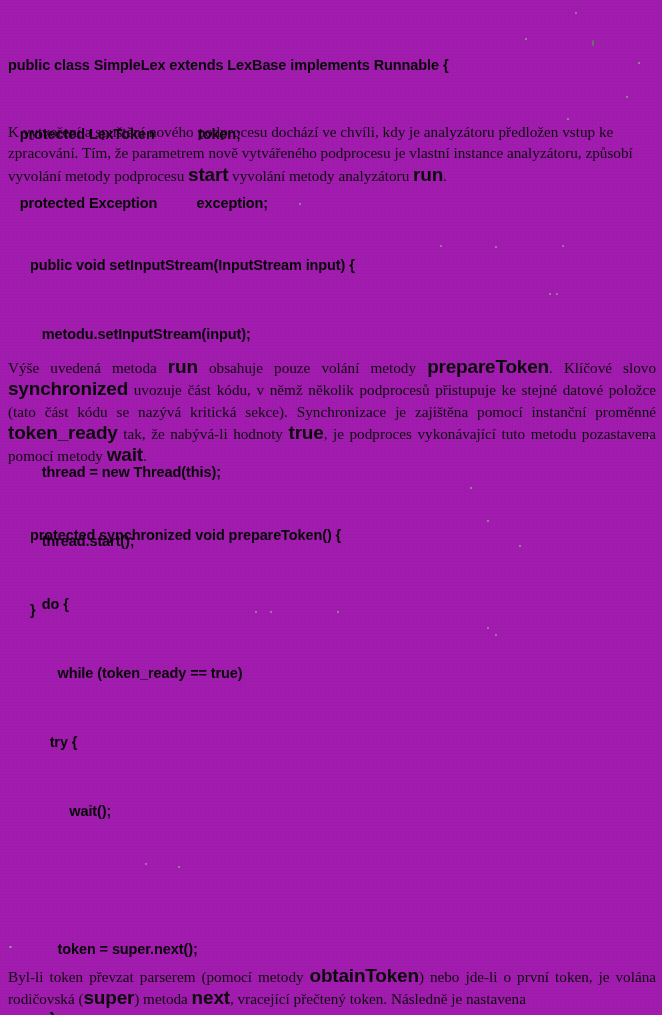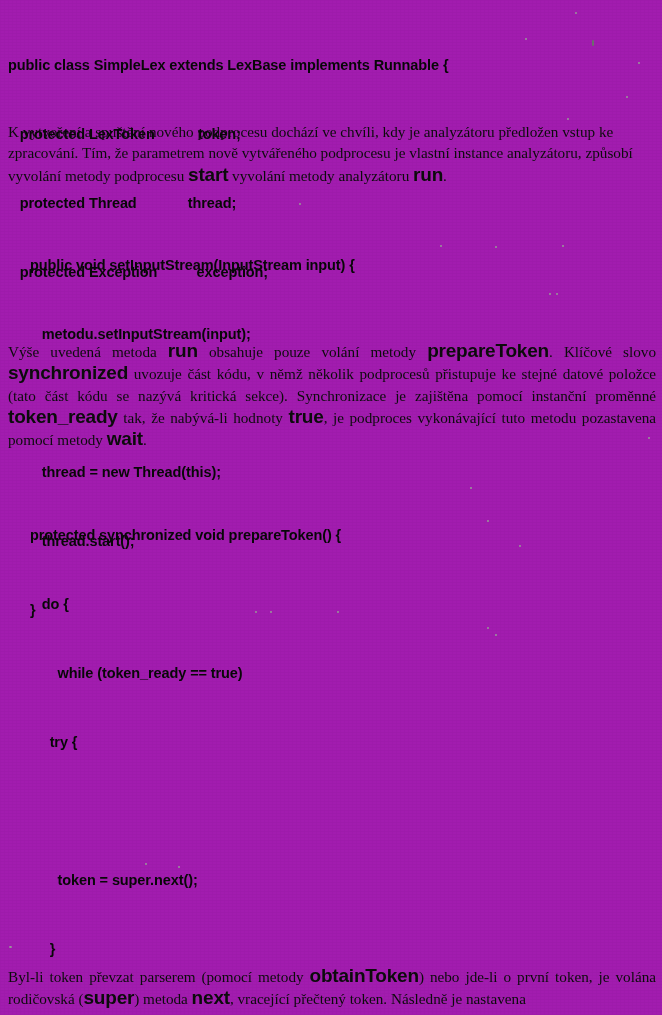--- a/index.html
+++ b/index.html
@@ -80,46 +80,46 @@
   }
 </style>
 </head>
 <body>
 
 <div class="page">
 
   <div class="code" style="left:8px; top:8px;">
     <span class="ln">public class SimpleLex extends LexBase implements Runnable {</span>
     <span class="ln">   protected LexToken           token;</span>
-    <span class="ln">   protected Thread             thread;</span>
     <span class="ln">   protected Exception          exception;</span>
   </div>
 
   <div class="para left" style="left:8px; top:121px; width:648px;">
     <span>K vytvoření a spuštění nového podprocesu dochází ve chvíli, kdy je analyzátoru předložen vstup ke zpracování. Tím, že parametrem nově vytvářeného podprocesu je vlastní instance analyzátoru, způsobí vyvolání metody podprocesu </span><span class="kw">start</span><span> vyvolání metody analyzátoru </span><span class="kw">run</span><span>.</span>
   </div>
 
   <div class="code" style="left:30px; top:208px;">
     <span class="ln">public void setInputStream(InputStream input) {</span>
     <span class="ln">   metodu.setInputStream(input);</span>
     <span class="ln blank"></span>
     <span class="ln">   thread = new Thread(this);</span>
     <span class="ln">   thread.start();</span>
     <span class="ln">}</span>
   </div>
 
-  <div class="para" style="left:8px; top:340px; width:648px;">
+  <div class="para" style="left:8px; top:356px; width:648px;">
     <span>Výše uvedená metoda </span><span class="kw">run</span><span> obsahuje pouze volání metody </span><span class="kw">prepareToken</span><span>. Klíčové slovo </span><span class="kw">synchronized</span><span> uvozuje část kódu, v němž několik podprocesů přistupuje ke stejné datové položce (tato část kódu se nazývá kritická sekce). Synchronizace je zajištěna pomocí instanční proměnné </span><span class="kw">token_ready</span><span> tak, že nabývá-li hodnoty </span><span class="kw">true</span><span>, je podproces vykonávající tuto metodu pozastavena pomocí metody </span><span class="kw">wait</span><span>.</span>
   </div>
 
   <div class="code" style="left:30px; top:478px;">
     <span class="ln">protected synchronized void prepareToken() {</span>
     <span class="ln">   do {</span>
     <span class="ln">       while (token_ready == true)</span>
     <span class="ln">     try {</span>
+    <span class="ln">          wait();</span>
     <span class="ln blank"></span>
     <span class="ln">       token = super.next();</span>
     <span class="ln">     }</span>
     
     
     
     
     
     
     

